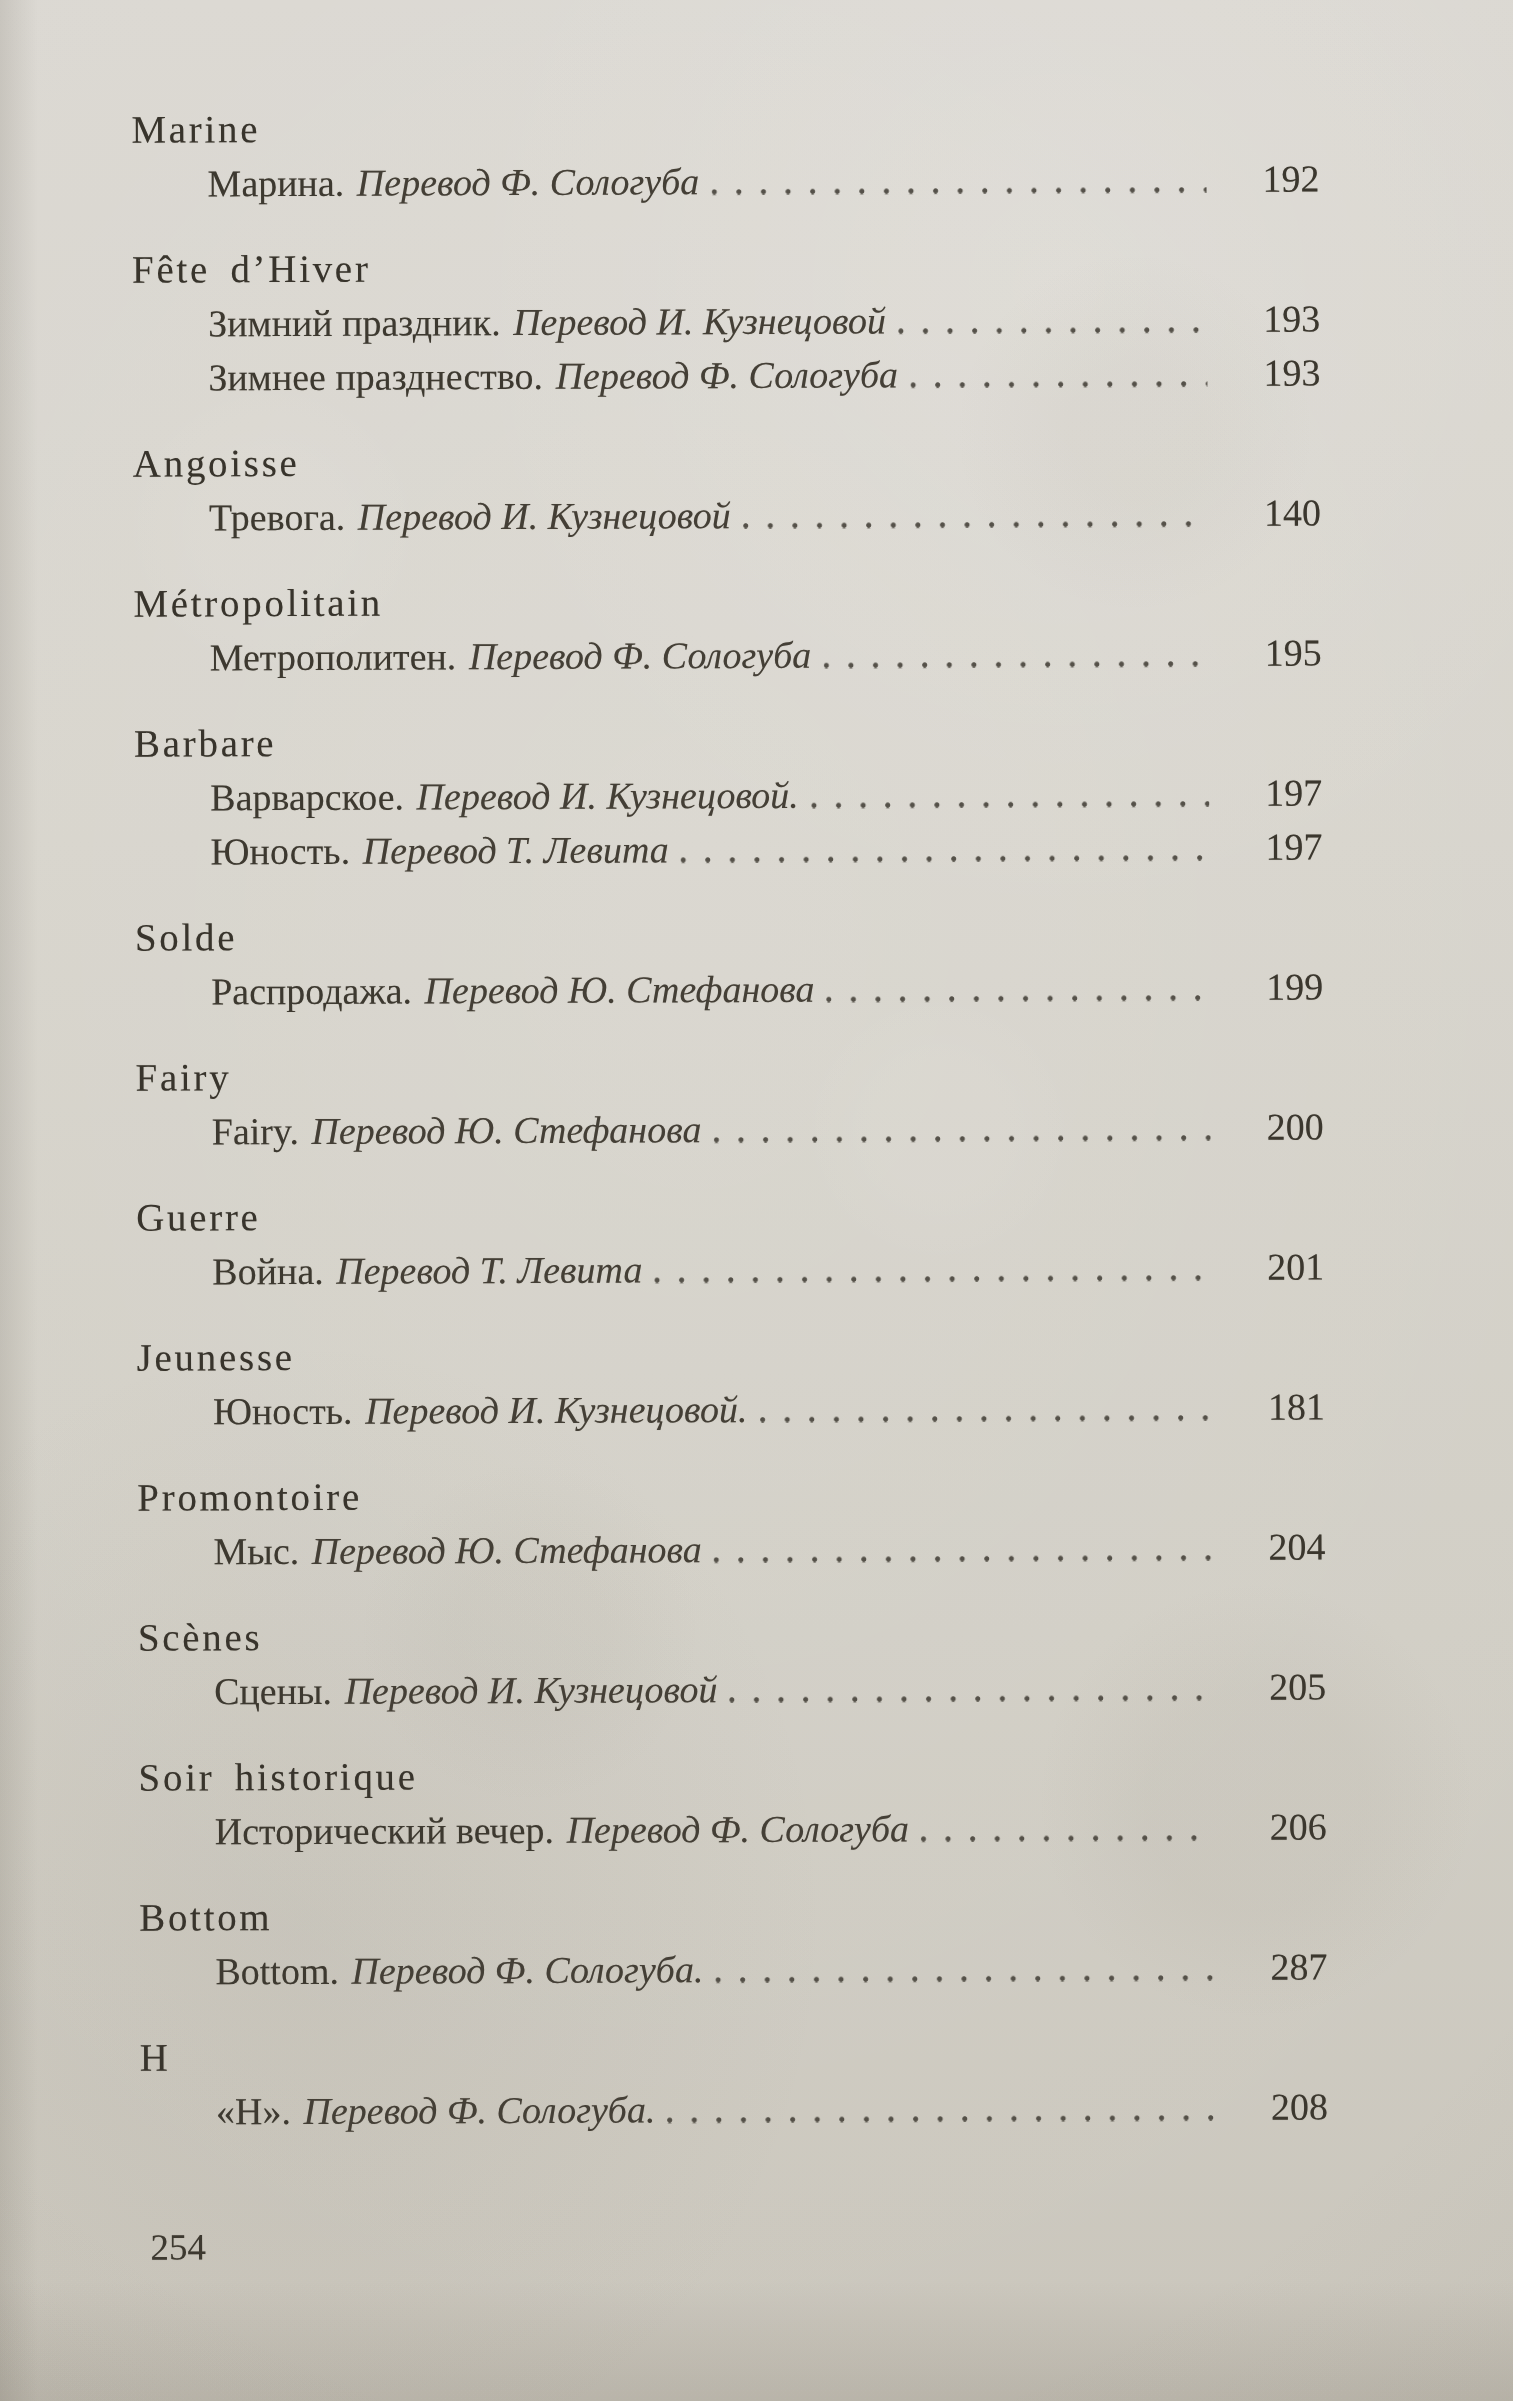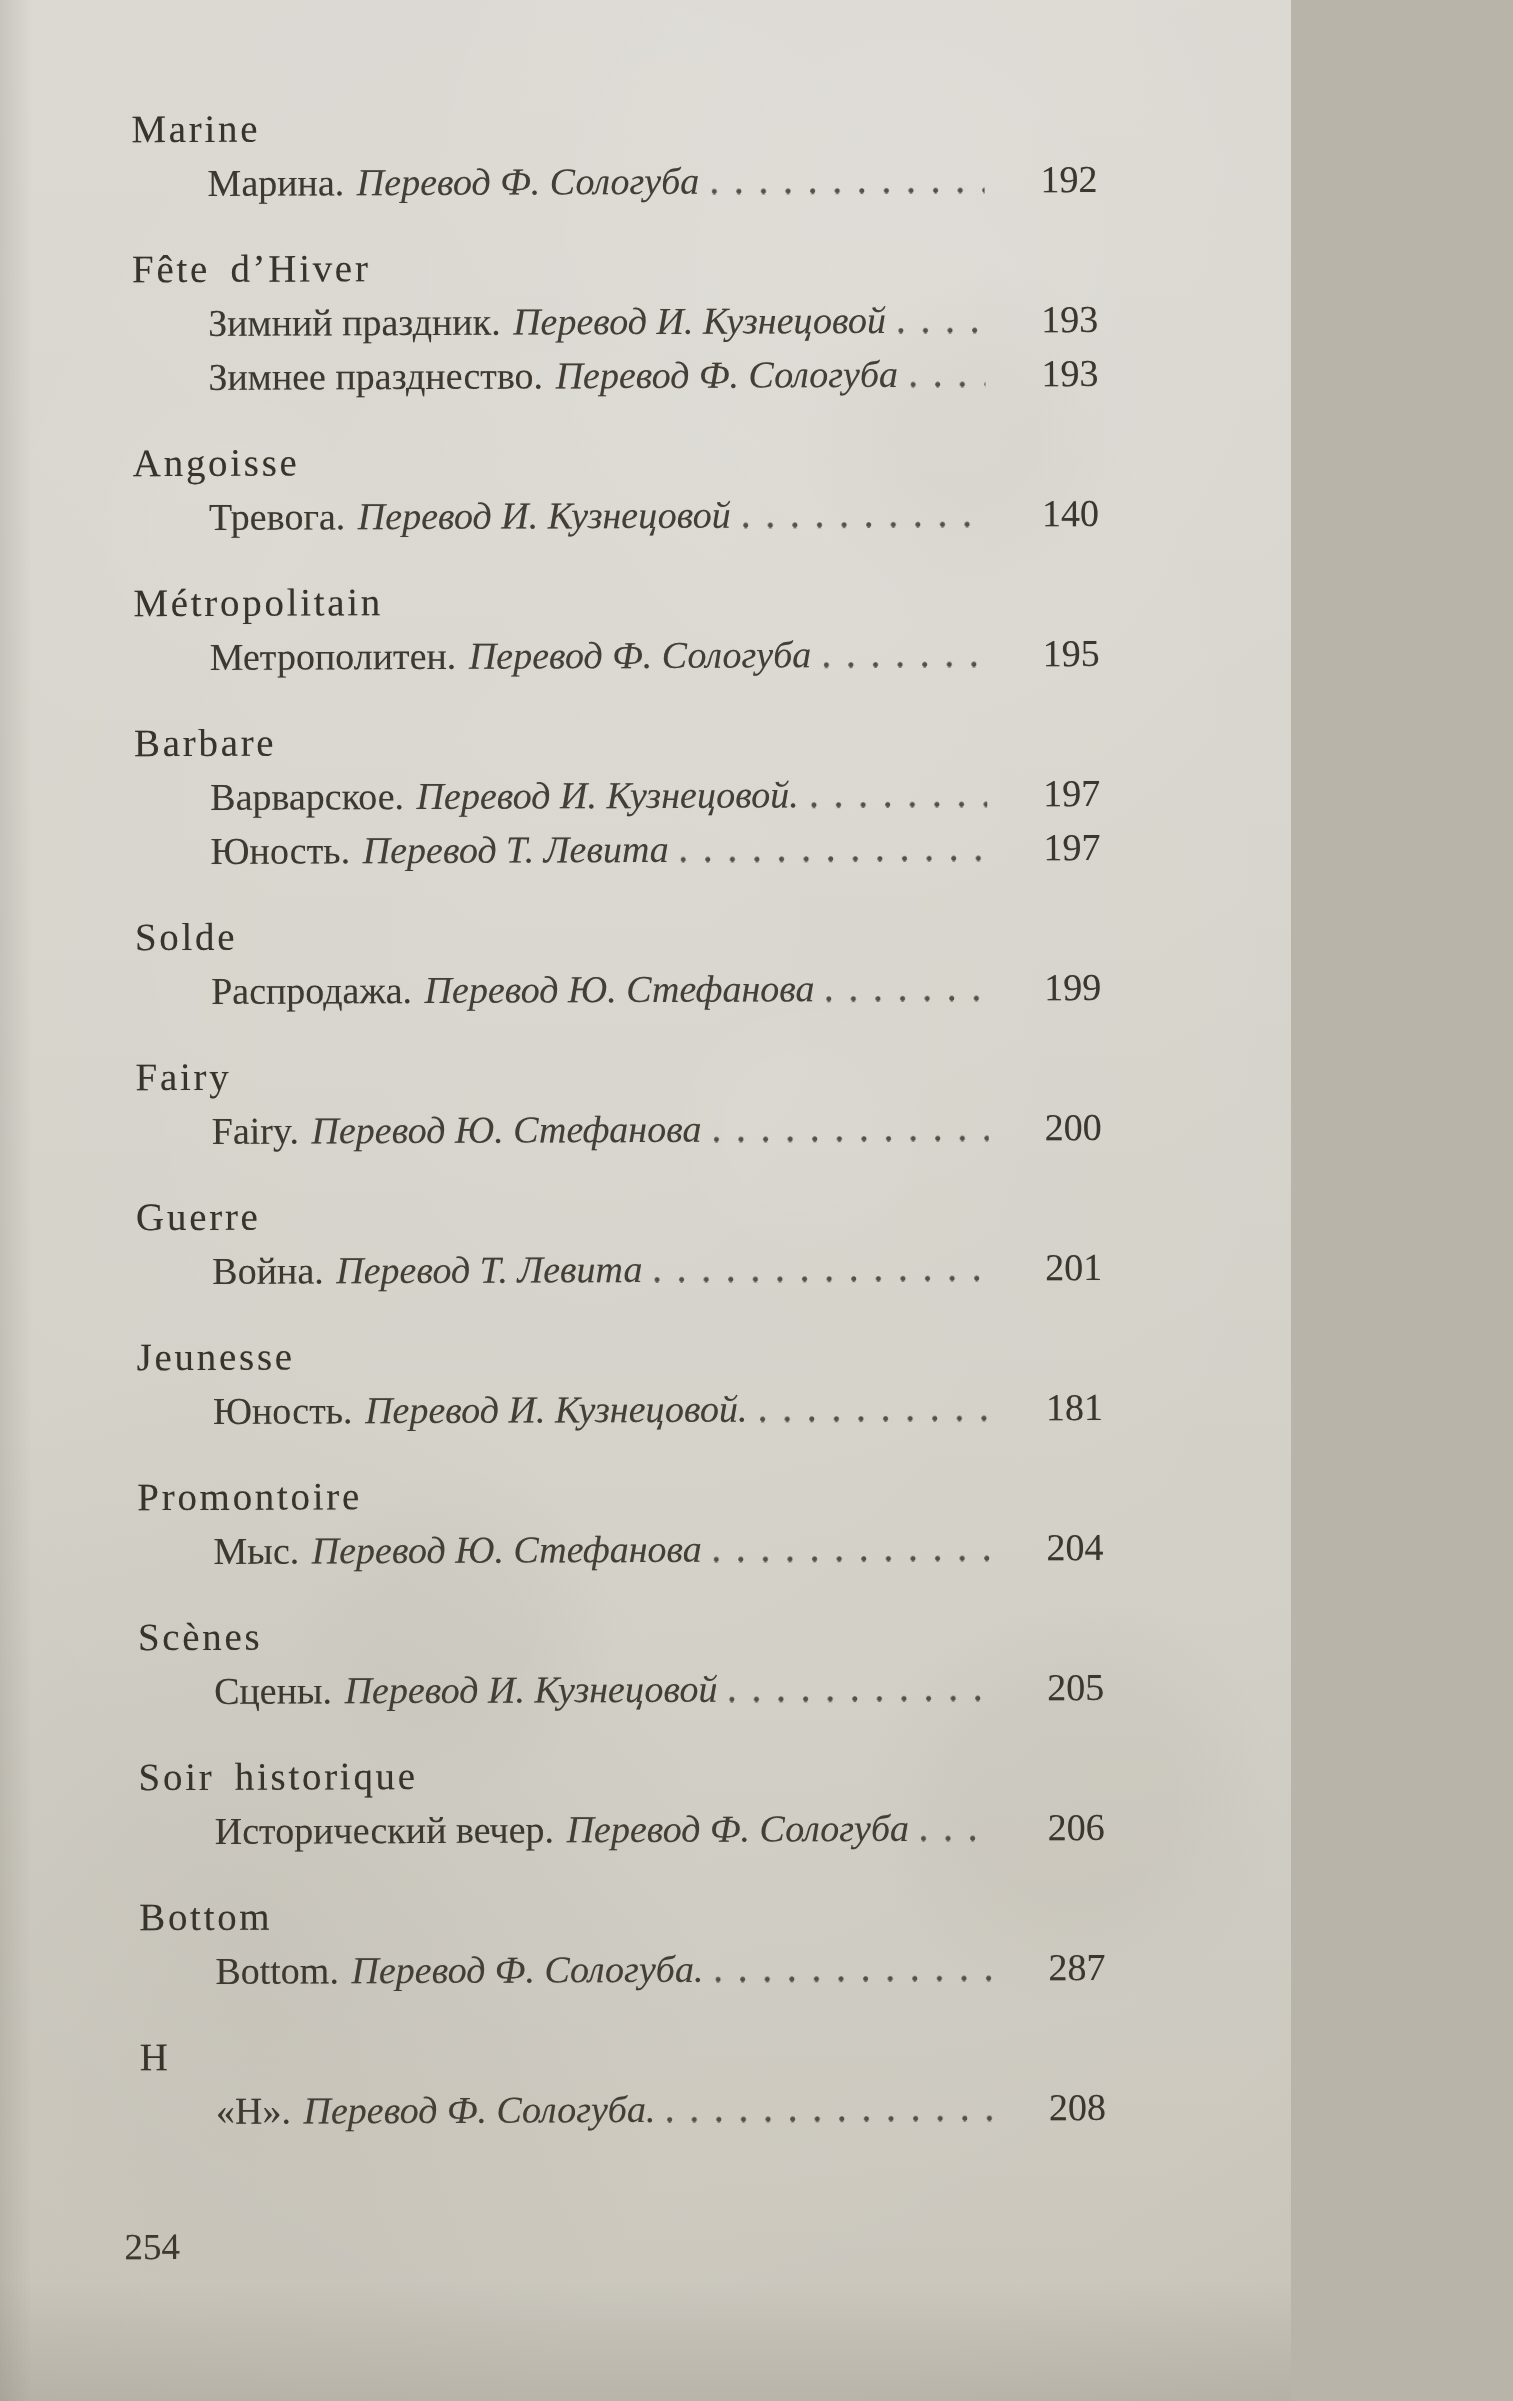--- a/index.html
+++ b/index.html
@@ -2,21 +2,21 @@
 <html style="font-size:10.6px"><head>
 <meta charset="utf-8">
 <style>
   html, body {
     margin: 0;
     padding: 0;
     background: #b8b4aa;
   }
   .photo {
     position: relative;
-    width: 1291px;
+    width: 1513px;
     height: 2401px;
     overflow: hidden;
     font-family: "Liberation Serif", "DejaVu Serif", serif;
     color: #3d3930;
     background:
       radial-gradient(140% 115% at 46% 38%, rgba(255,255,255,0.10) 0%, rgba(255,255,255,0) 55%, rgba(96,90,76,0.14) 100%),
       radial-gradient(60% 40% at 70% 12%, rgba(255,255,255,0.10), rgba(255,255,255,0) 70%),
       radial-gradient(50% 35% at 20% 80%, rgba(110,102,88,0.08), rgba(0,0,0,0) 70%),
       linear-gradient(90deg, rgba(96,90,78,0.16) 0%, rgba(96,90,78,0) 2.5%),
       linear-gradient(0deg, rgba(100,92,78,0.17) 0%, rgba(100,92,78,0) 5%),
@@ -88,21 +88,21 @@
     background-position: left center;
     opacity: 0.9;
   }
   .pageno {
     flex: 0 0 auto;
     color: #3b372e;
     margin-left: 48px;
   }
   .footer-pageno {
     position: absolute;
-    left: 120px;
+    left: 146px;
     top: 2225px;
     font-size: 37px;
     line-height: 40px;
     color: #3d3930;
     text-shadow: 0 0 0.7px rgba(62,56,44,0.35);
     text-align: right;
   }
 </style>
 </head>
 <body>

